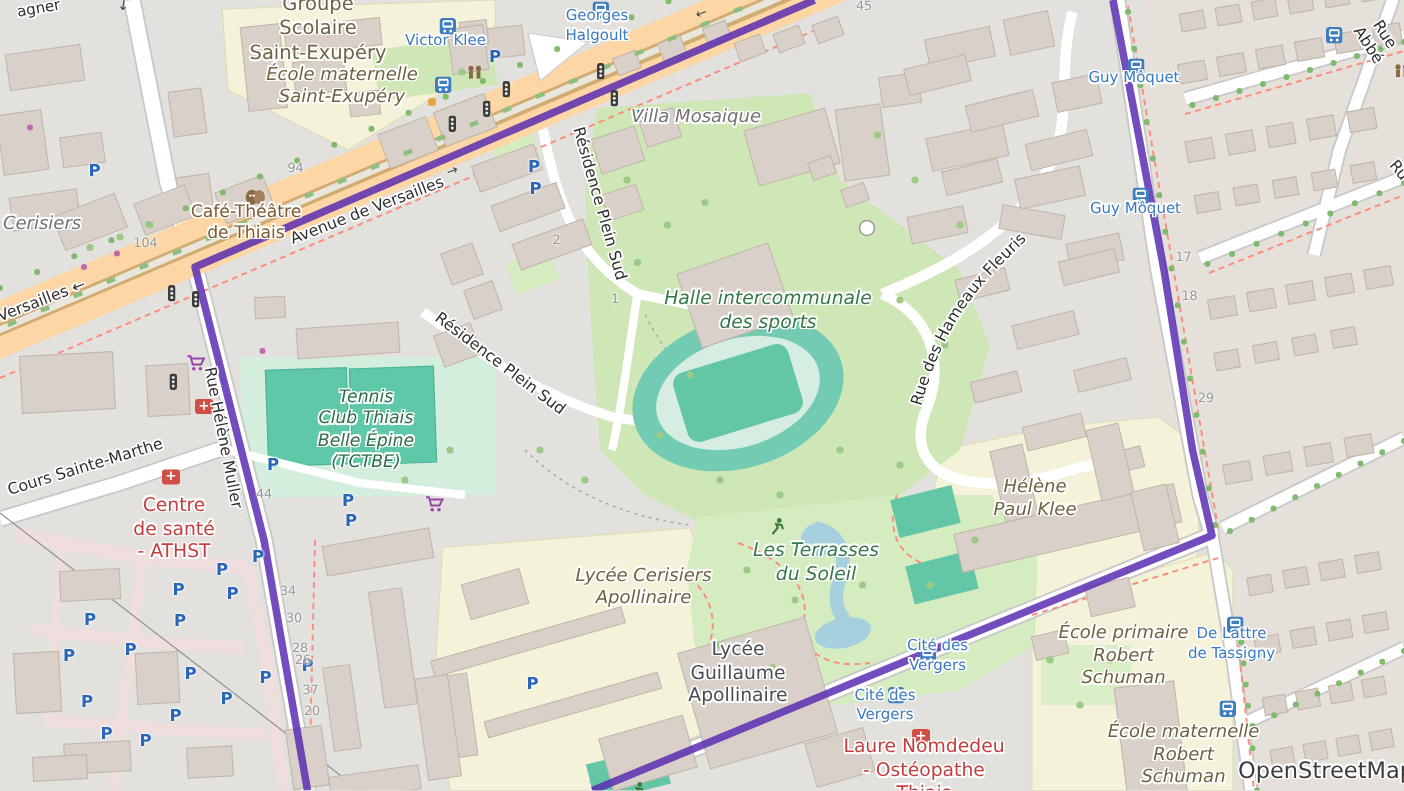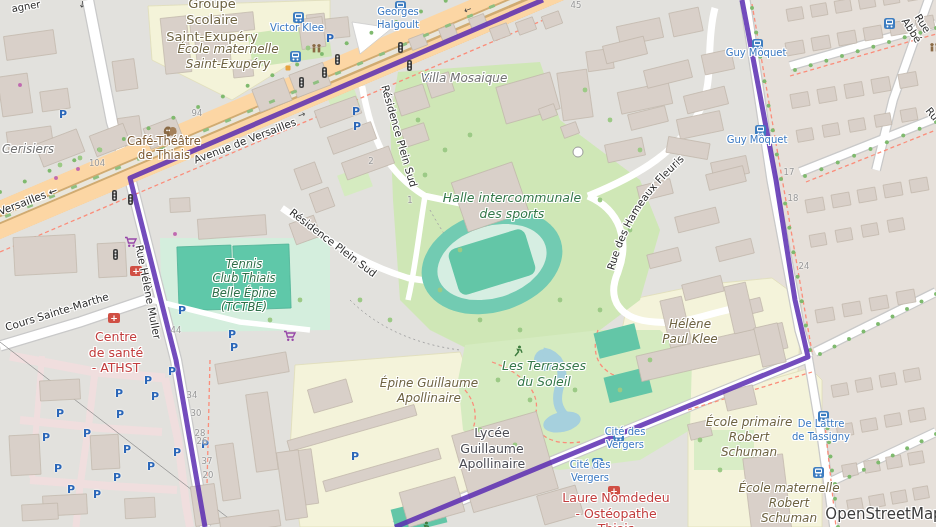--- a/index.html
+++ b/index.html
@@ -723,21 +723,21 @@
 <div class="lbl redlbl" style="left:116px;top:352px">Centre
 de santé
 - ATHST</div>
 <div class="lbl greenlbl-sm" style="left:244px;top:286px">Tennis
 Club Thiais
 Belle Épine
 (TCTBE)</div>
 <div class="lbl place" style="left:23px;top:149px">s Cerisiers</div>
 <div class="lbl school" style="left:690px;top:332px">Hélène
 Paul Klee</div>
-<div class="lbl school" style="left:429px;top:391px">Épine Guillaume
+<div class="lbl school" style="left:429px;top:391px">Lycée Cerisiers
 Apollinaire</div>
 <div class="lbl darklbl" style="left:492px;top:448px">Lycée
 Guillaume
 Apollinaire</div>
 <div class="lbl greenlbl" style="left:544px;top:374px">Les Terrasses
 du Soleil</div>
 <div class="lbl transit" style="left:625px;top:438px">Cité des
 Vergers</div>
 <div class="lbl transit" style="left:590px;top:471px">Cité des
 Vergers</div>
@@ -753,21 +753,21 @@
 - Ostéopathe
 Thiais</div>
 
 <div class="lbl num" style="left:97px;top:163px">104</div>
 <div class="lbl num" style="left:197px;top:113px">94</div>
 <div class="lbl num" style="left:576px;top:5px">45</div>
 <div class="lbl num" style="left:371px;top:161px">2</div>
 <div class="lbl num" style="left:410px;top:200px">1</div>
 <div class="lbl num" style="left:789px;top:172px">17</div>
 <div class="lbl num" style="left:793px;top:198px">18</div>
-<div class="lbl num" style="left:804px;top:266px">24</div>
+<div class="lbl num" style="left:804px;top:266px">29</div>
 <div class="lbl num" style="left:176px;top:330px">44</div>
 <div class="lbl num" style="left:192px;top:395px">34</div>
 <div class="lbl num" style="left:196px;top:413px">30</div>
 <div class="lbl num" style="left:200px;top:433px">28</div>
 <div class="lbl num" style="left:202px;top:441px">26</div>
 <div class="lbl num" style="left:207px;top:461px">37</div>
 <div class="lbl num" style="left:208px;top:475px">20</div>
 
 <a class="lbl attrib" style="left:884px;top:514px">OpenStreetMap</a>
 </div>

